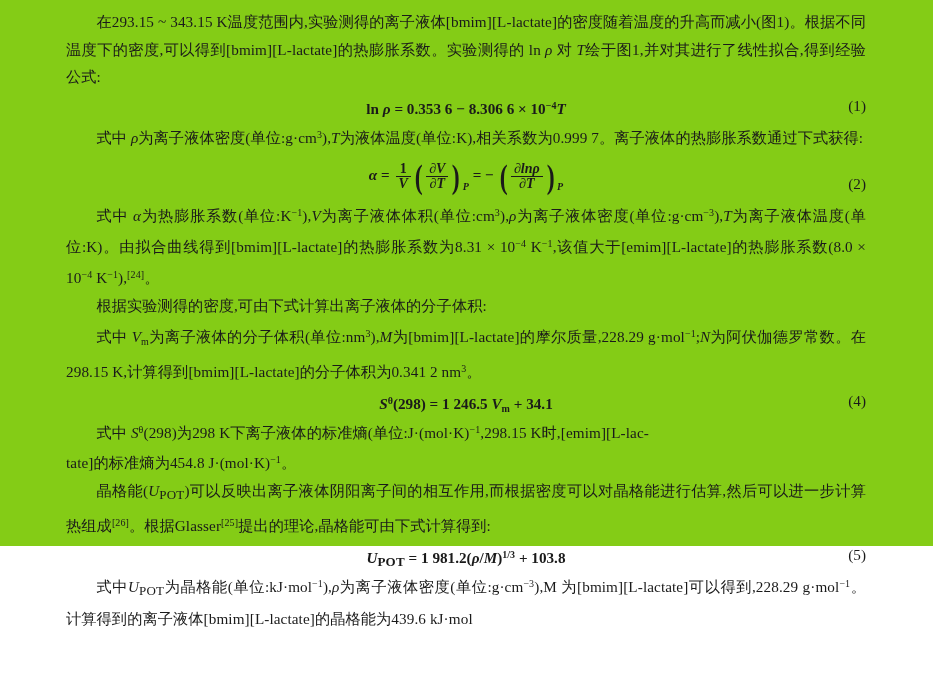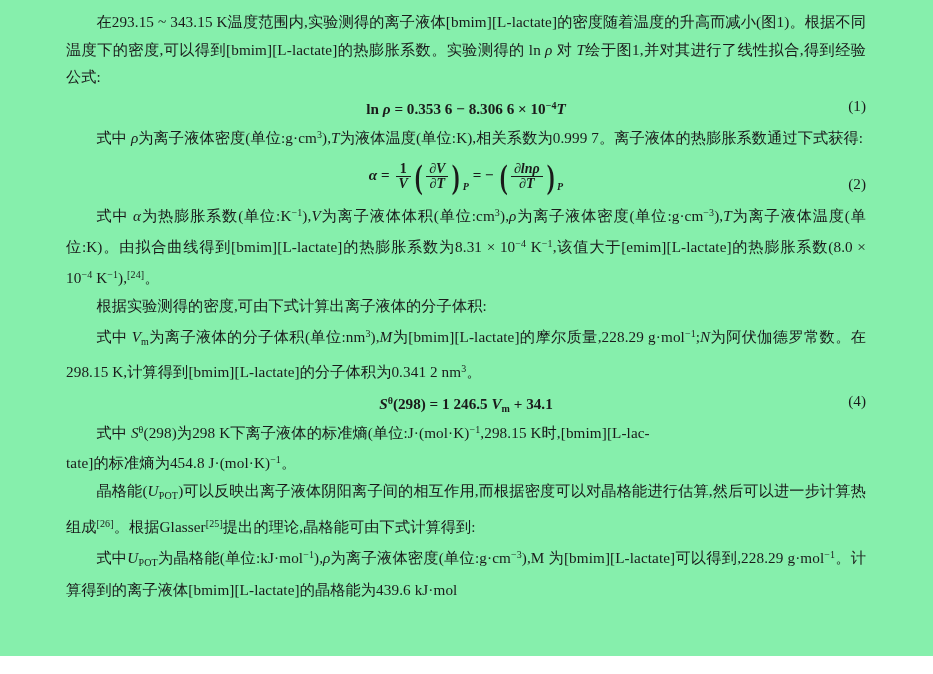--- a/index.html
+++ b/index.html
@@ -10,22 +10,22 @@
   body {
     width: 933px;
     height: 674px;
     overflow: hidden;
     font-family: "Liberation Serif", serif;
     color: #1a1a1a;
   }
   .page {
     position: relative;
     width: 933px;
-    height: 656px;
-    background: #86efac;
+    height: 546px;
+    background: #84cc16;
     padding: 0;
     box-sizing: border-box;
   }
   .content {
     position: absolute;
     left: 66px;
     top: 8px;
     width: 800px;
   }
   p.para {
@@ -96,21 +96,21 @@
     font-family: "Liberation Serif", serif;
     transform: scaleX(0.7);
   }
   .psub {
     font-size: 10px;
     vertical-align: -1.0em;
     display: inline-block;
     margin-left: 1px;
   }
   .smallcapsub {
-    font-size: 10px;
+    font-size: 13px;
     vertical-align: -0.25em;
     letter-spacing: 0.2px;
   }
 </style>
 </head>
 <body>
 
 <div class="page">
   <div class="content">
 
@@ -136,21 +136,25 @@
 
 
     <p class="para indent"><span>式中 </span><i>V</i><sub>m</sub><span>为离子液体的分子体积(单位:nm</span><sup>3</sup><span>),</span><i>M</i><span>为[bmim][L-lactate]的摩尔质量,228.29 g·</span><span>mol</span><sup>−1</sup><span>;</span><i>N</i><span>为阿伏伽德罗常数。在298.15 K,计算得到[bmim][L-lactate]的分子体积为0.341 2 nm</span><sup>3</sup><span>。</span></p>
 
 
     <div class="eq-line">
       <div class="eq-body"><i>S</i><sup>θ</sup><span>(298) = 1 246.5 </span><i>V</i><sub>m</sub><span> + 34.1</span></div>
       <div class="eq-num">(4)</div>
     </div>
 
-    <p class="para indent"><span>式中 </span><i>S</i><sup>θ</sup><span>(298)为298 K下离子液体的标准熵(单位:J·(mol·K)</span><sup>−1</sup><span>,298.15 K时,[bmim][L-lac-</span><br><span>tate]的标准熵为454.8 J·(mol·K)</span><sup>−1</sup><span>。</span></p>
+    <p class="para indent"><span>式中 </span><i>S</i><sup>θ</sup><span>(298)为298 K下离子液体的标准熵(单位:J·(mol·K)</span><sup>−1</sup><span>,298.15 K时,[emim][L-lac-</span><br><span>tate]的标准熵为454.8 J·(mol·K)</span><sup>−1</sup><span>。</span></p>
 
     <p class="para indent"><span>晶格能(</span><i>U</i><sub class="smallcapsub">POT</sub><span>)可以反映出离子液体阴阳离子间的相互作用,而根据密度可以对晶格能进行估算,然后可以进一步计算热组成</span><sup>[26]</sup><span>。根据Glasser</span><sup>[25]</sup><span>提出的理论,晶格能可由下式计算得到:</span></p>
 
+    <div class="eq-line">
+      <div class="eq-body"><i>U</i><sub class="smallcapsub">POT</sub><span> = 1 981.2(</span><i>ρ</i><span>/</span><i>M</i><span>)</span><sup>1/3</sup><span> + 103.8</span></div>
+      <div class="eq-num">(5)</div>
+    </div>
 
     <p class="para indent"><span>式中</span><i>U</i><sub class="smallcapsub">POT</sub><span>为晶格能(单位:kJ·mol</span><sup>−1</sup><span>),</span><i>ρ</i><span>为离子液体密度(单位:g·cm</span><sup>−3</sup><span>),M 为[bmim][L-lactate]</span><span>可以得到,228.29 g·mol</span><sup>−1</sup><span>。计算得到的离子液体[bmim][L-lactate]的晶格能为439.6 kJ·mol</span><br></p>
 
   </div>
 </div>
 
 </body></html>

